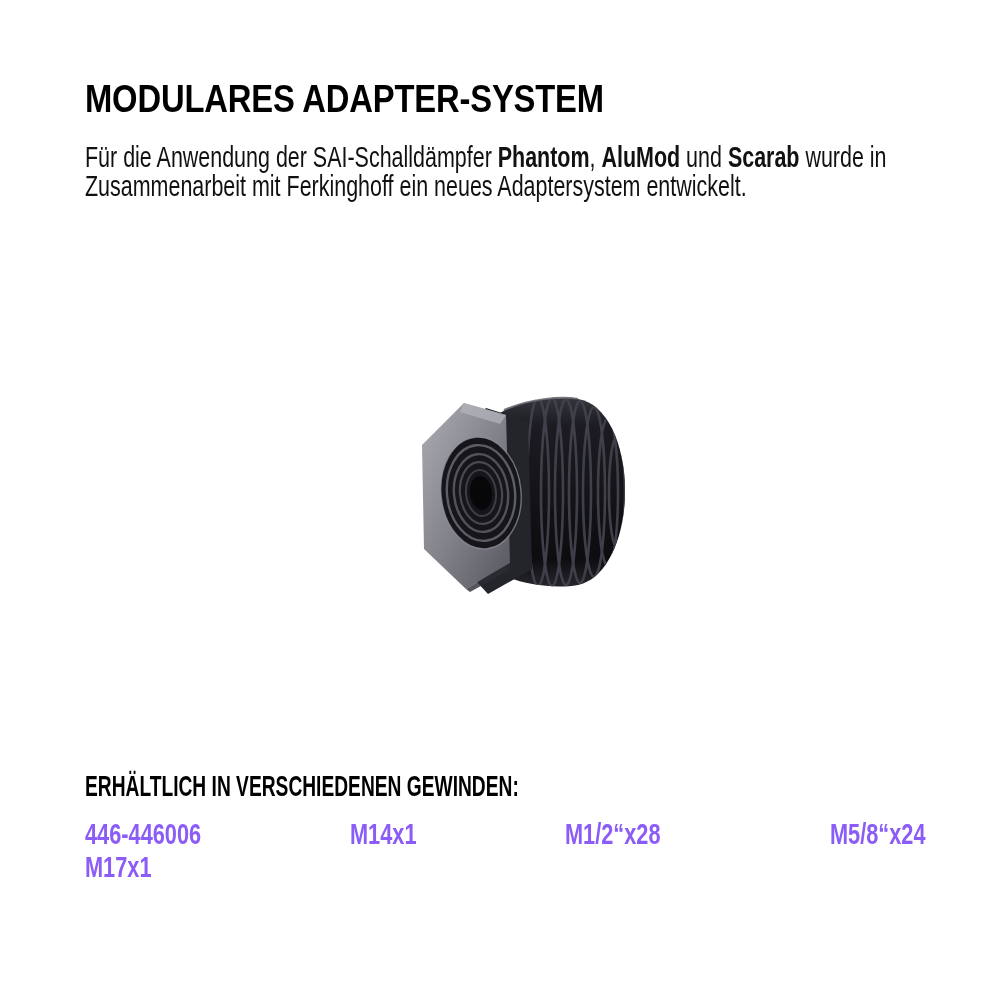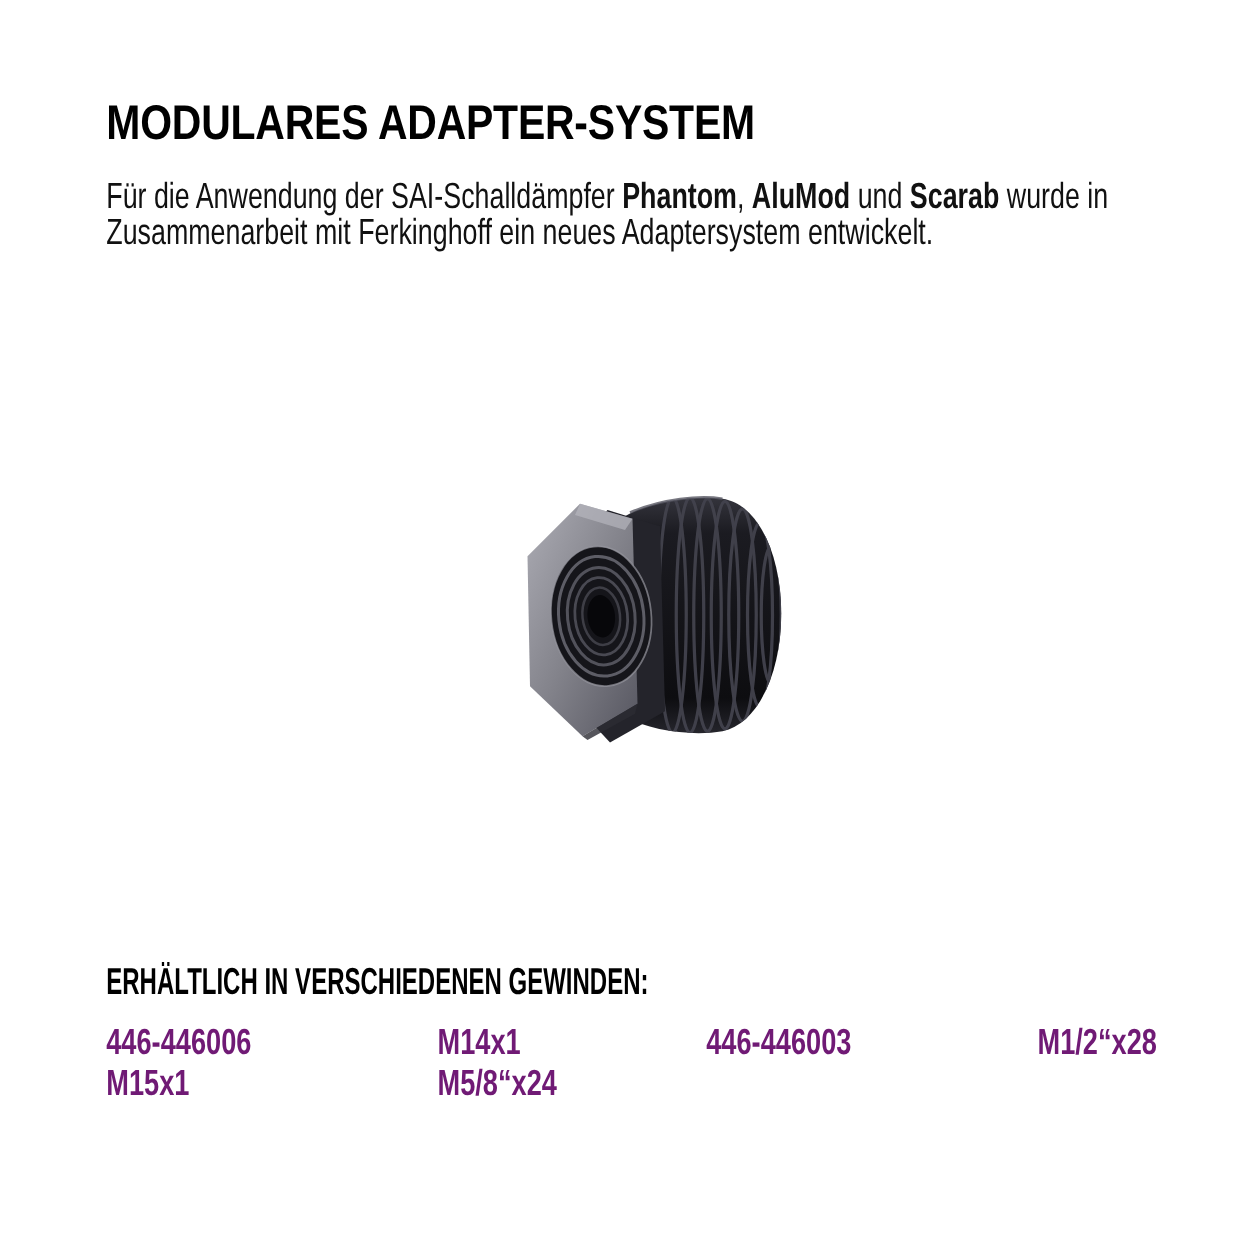--- a/index.html
+++ b/index.html
@@ -66,21 +66,21 @@
     left: 85px; top: 820px;
     display: grid;
     grid-template-columns: 265px 215px 265px auto;
     grid-auto-rows: 33px;
     align-items: start;
   }
   .cell {
     font-size: 29px;
     font-weight: 700;
     line-height: 29px;
-    color: #701a75;
+    color: #8b5cf6;
     white-space: nowrap;
   }
   .cell > span {
     display: inline-block;
     transform: scaleX(0.75);
     transform-origin: 0 50%;
     white-space: nowrap;
   }
 </style>
 </head>
@@ -138,21 +138,20 @@
       <ellipse cx="61" cy="100" rx="11" ry="17" fill="#07070a"></ellipse>
     </g>
   </svg>
 </div>
 
 <h2 class="threads-heading">ERHÄLTLICH IN VERSCHIEDENEN GEWINDEN:</h2>
 
 <div class="threads-table">
   <div class="cell"><span>446-446006</span></div>
   <div class="cell"><span>M14x1</span></div>
-  <div class="cell"><span>446-446003</span></div>
   <div class="cell"><span>M1/2“x28</span></div>
 
-  <div class="cell"><span>M15x1</span></div>
   <div class="cell"><span>M5/8“x24</span></div>
 
+  <div class="cell"><span>M17x1</span></div>
   <div class="cell"><span></span></div>
   <div class="cell"><span></span></div>
 </div>
 
 </body></html>

